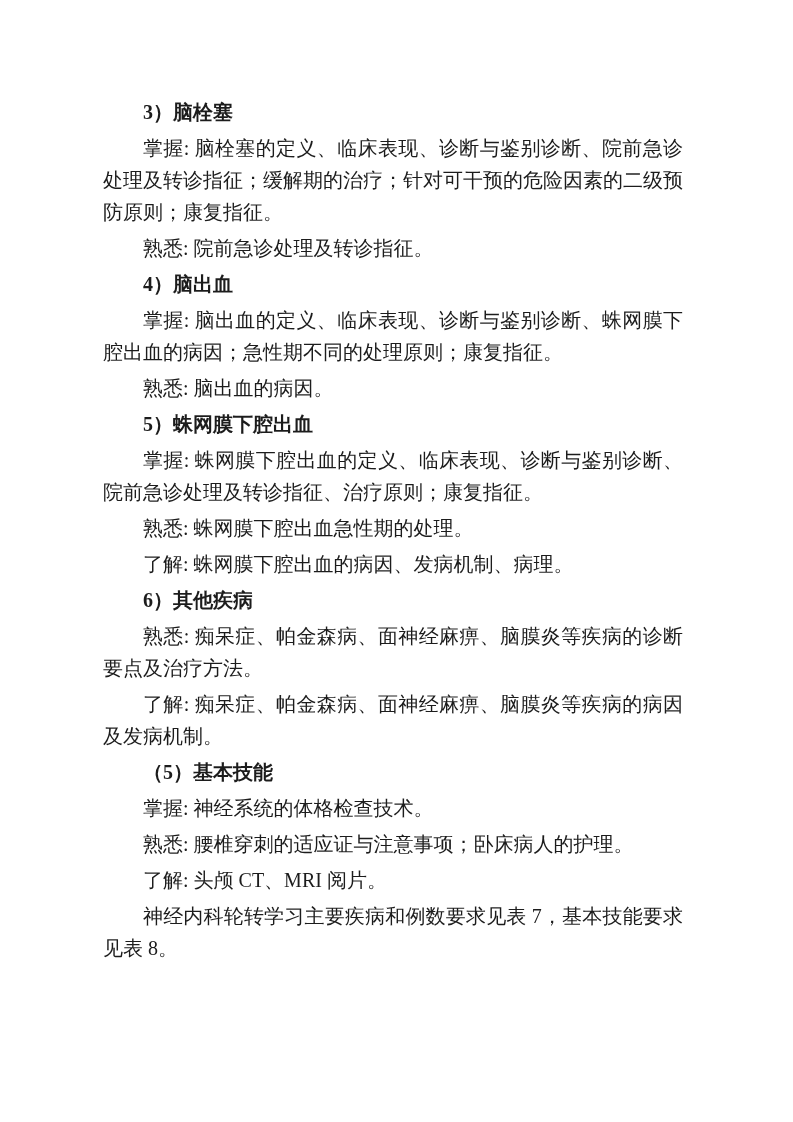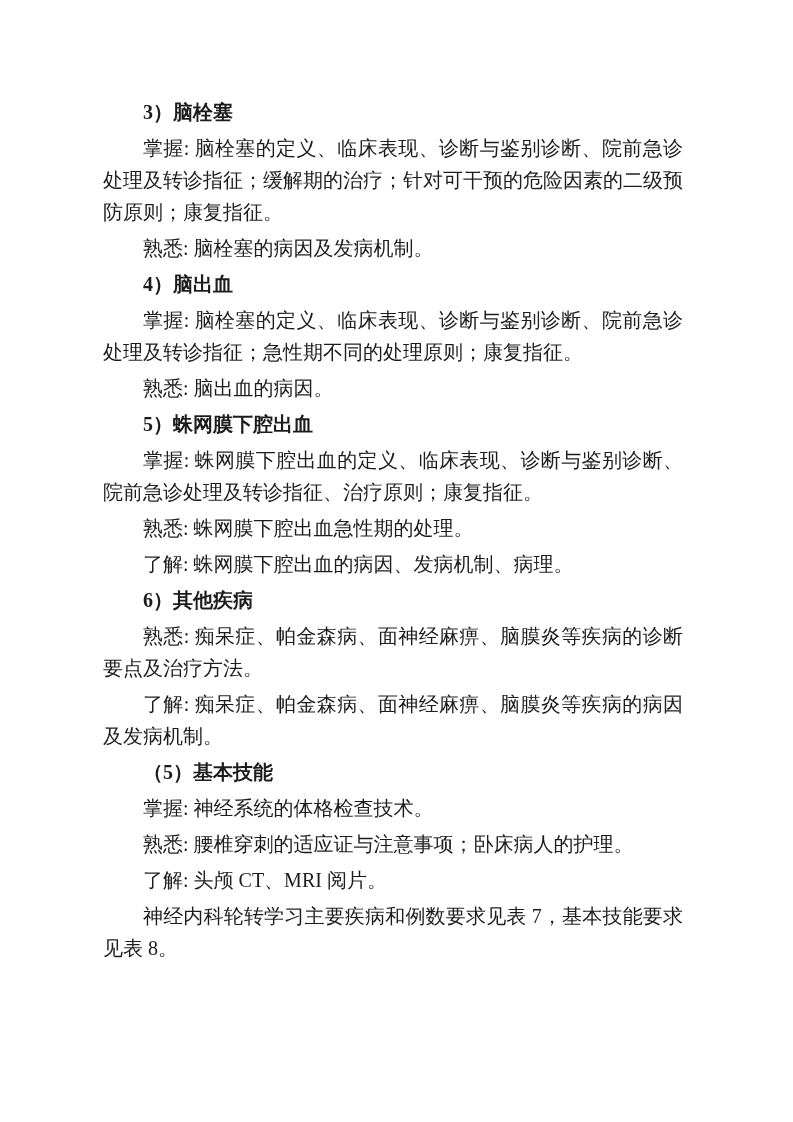--- a/index.html
+++ b/index.html
@@ -48,23 +48,23 @@
     color: #1c1c1c;
   }
 </style>
 </head>
 <body>
 
 <div class="page">
   <div class="content">
     <div class="heading">3）脑栓塞</div>
     <p class="para">掌握: 脑栓塞的定义、临床表现、诊断与鉴别诊断、院前急诊处理及转诊指征；缓解期的治疗；针对可干预的危险因素的二级预防原则；康复指征。</p>
-    <p class="para">熟悉: 脑栓塞的病因及发病机制。</p>
+    <p class="para">熟悉: 院前急诊处理及转诊指征。</p>
     <div class="heading">4）脑出血</div>
-    <p class="para">掌握: 脑栓塞的定义、临床表现、诊断与鉴别诊断、院前急诊处理及转诊指征；急性期不同的处理原则；康复指征。</p>
+    <p class="para">掌握: 脑出血的定义、临床表现、诊断与鉴别诊断、蛛网膜下腔出血的病因；急性期不同的处理原则；康复指征。</p>
     <p class="para">熟悉: 脑出血的病因。</p>
     <div class="heading">5）蛛网膜下腔出血</div>
     <p class="para">掌握: 蛛网膜下腔出血的定义、临床表现、诊断与鉴别诊断、院前急诊处理及转诊指征、治疗原则；康复指征。</p>
     <p class="para">熟悉: 蛛网膜下腔出血急性期的处理。</p>
     <p class="para">了解: 蛛网膜下腔出血的病因、发病机制、病理。</p>
     <div class="heading">6）其他疾病</div>
     <p class="para">熟悉: 痴呆症、帕金森病、面神经麻痹、脑膜炎等疾病的诊断要点及治疗方法。</p>
     <p class="para">了解: 痴呆症、帕金森病、面神经麻痹、脑膜炎等疾病的病因及发病机制。</p>
     <div class="heading">（5）基本技能</div>
     <p class="para">掌握: 神经系统的体格检查技术。</p>

